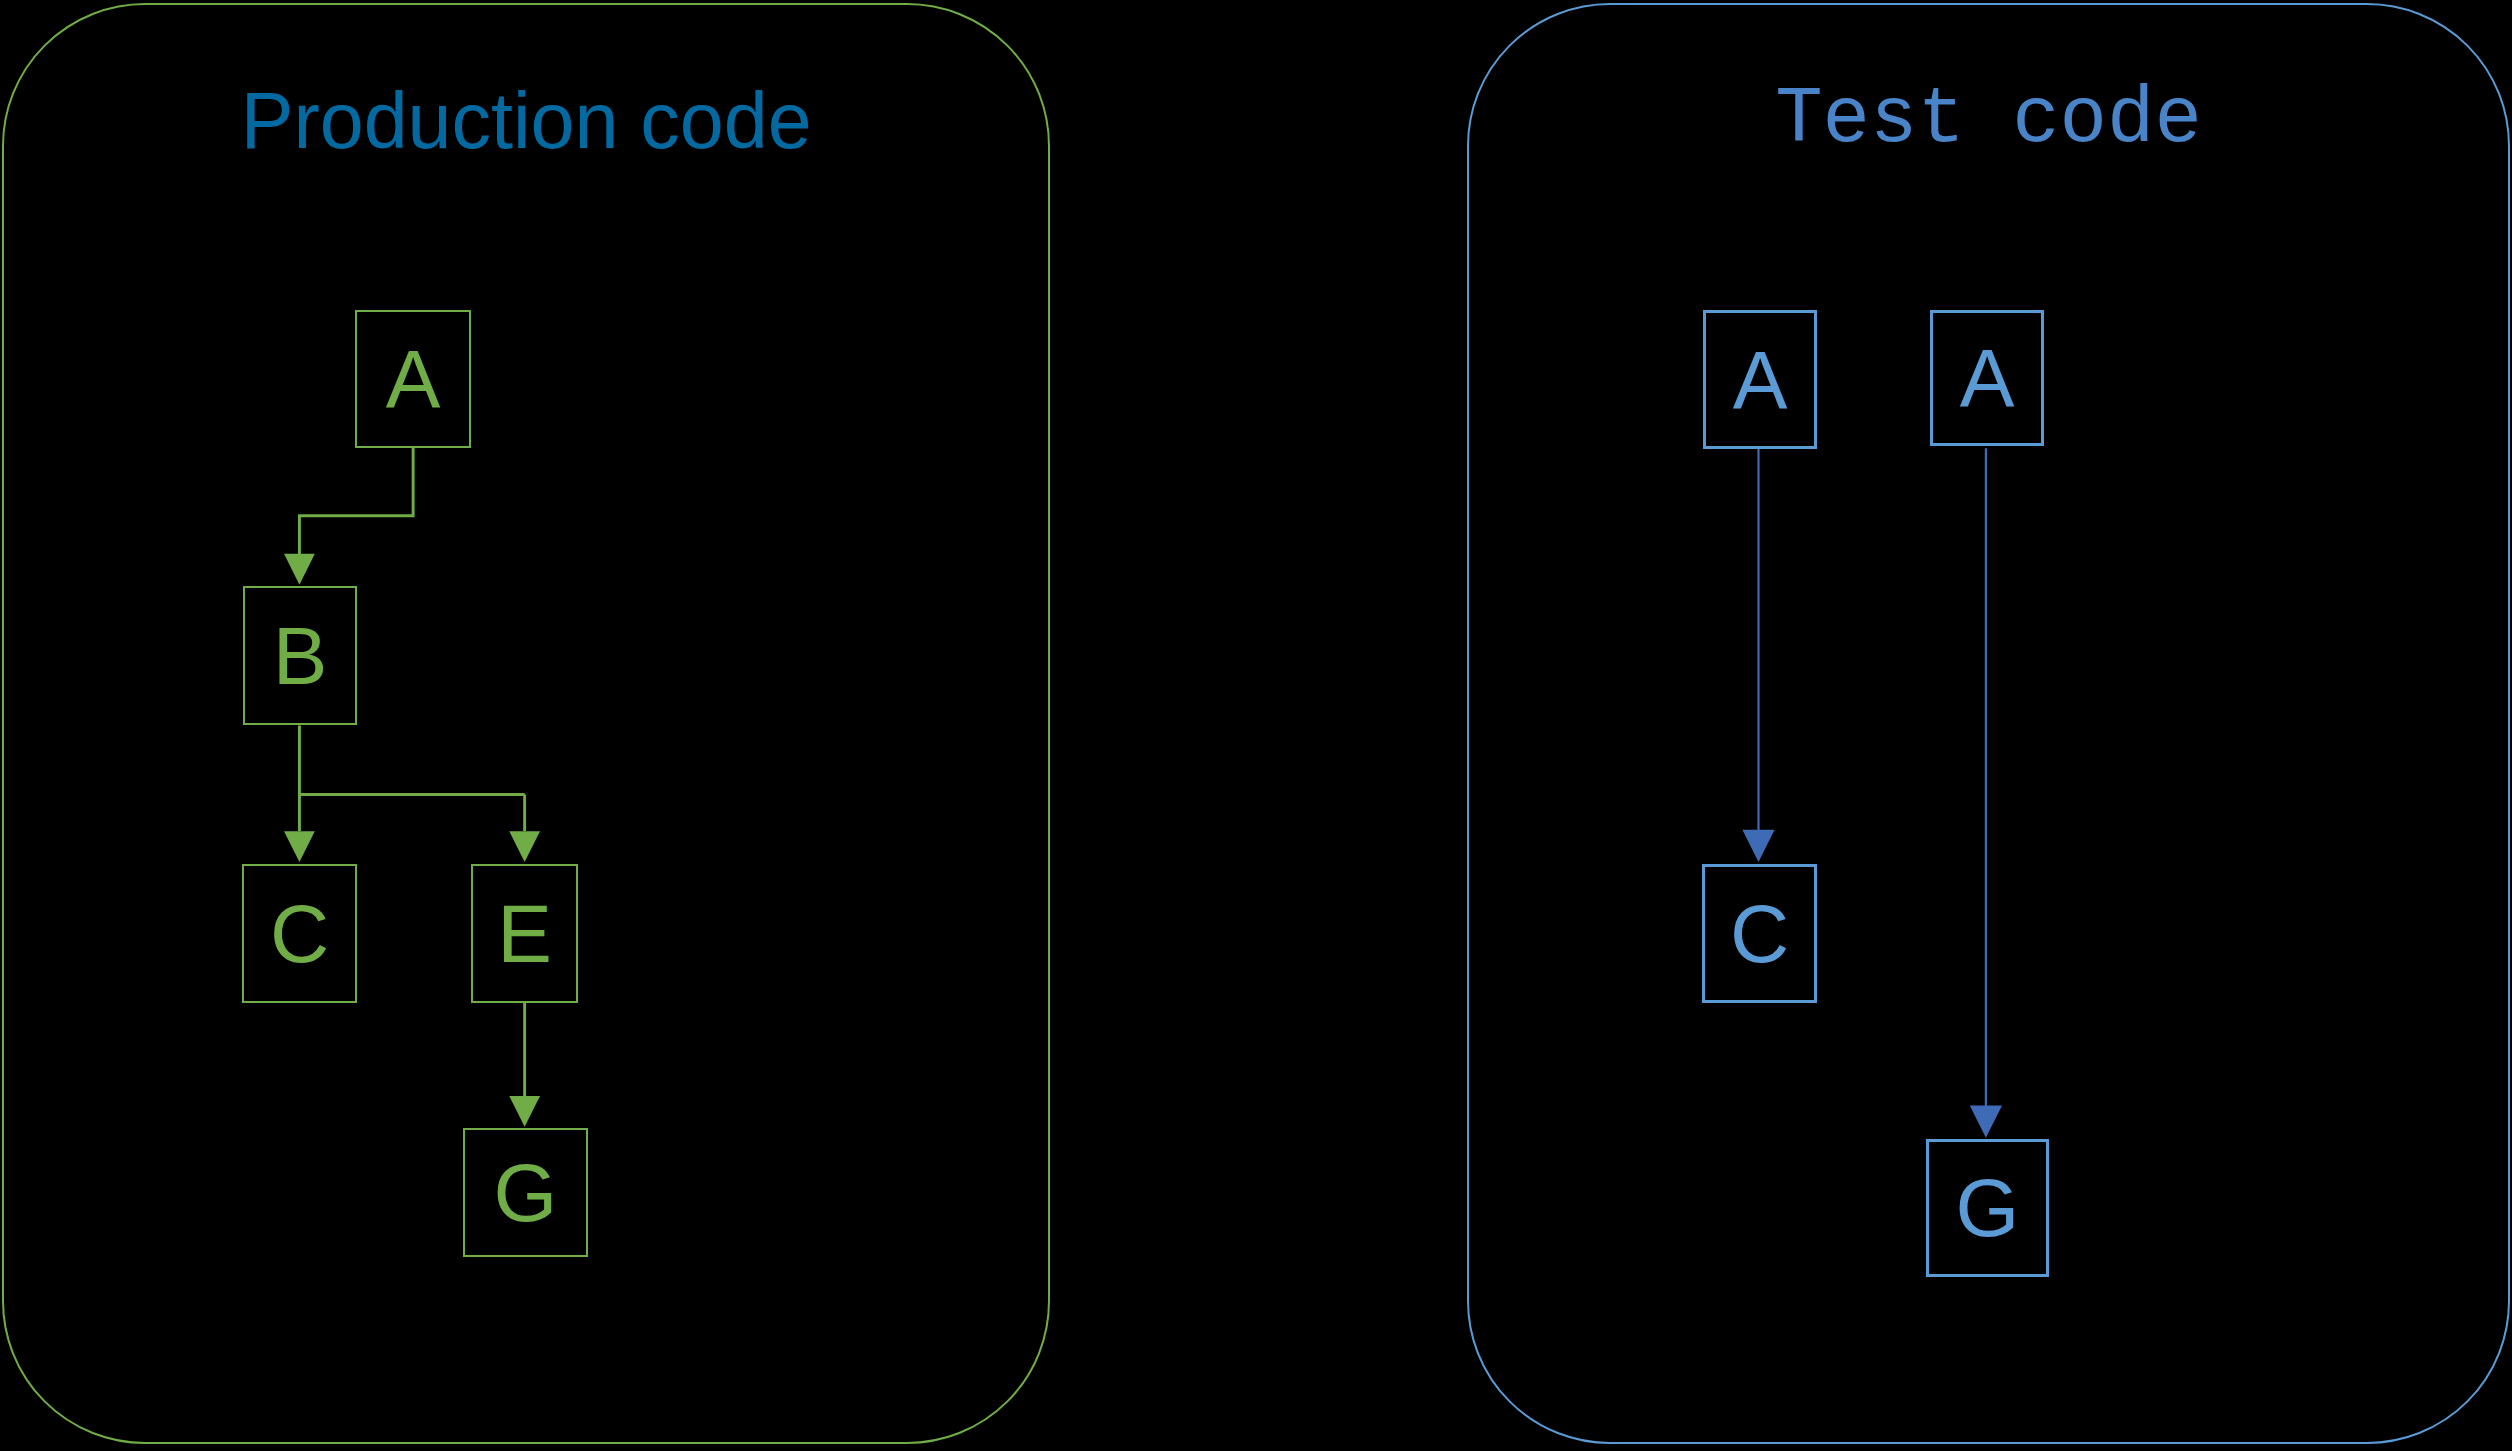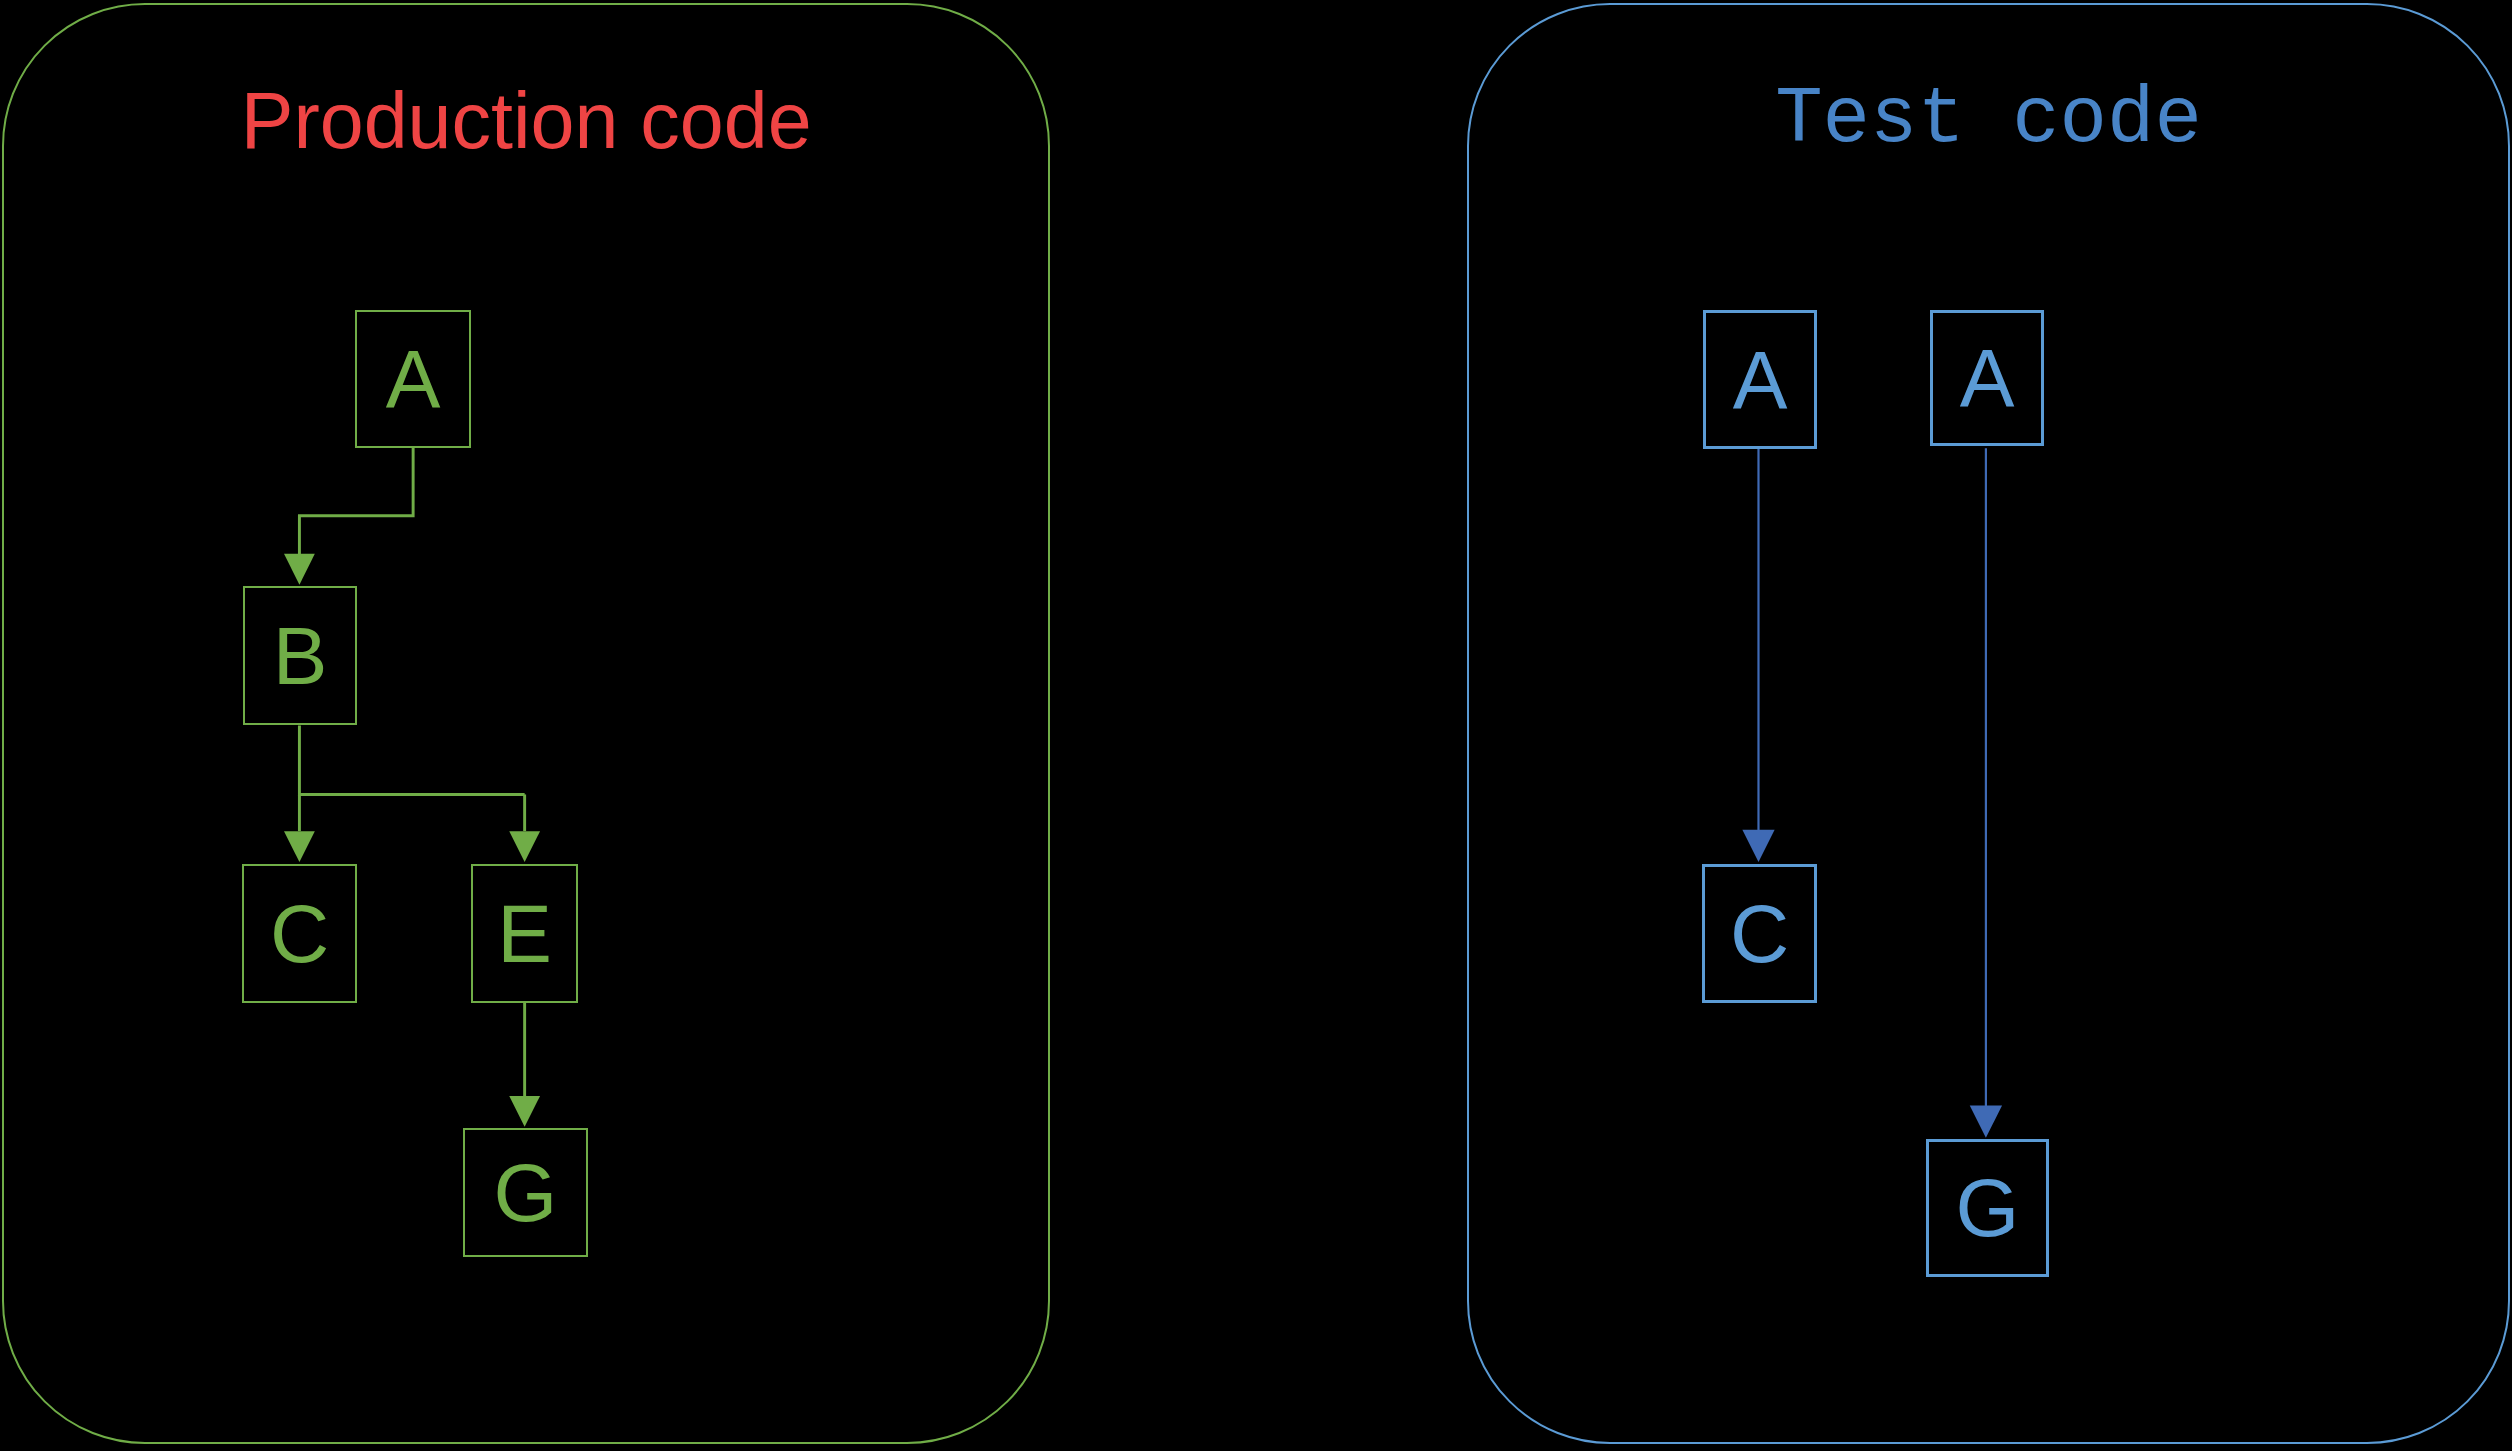--- a/index.html
+++ b/index.html
@@ -20,21 +20,21 @@
   .panel.blue{border:2.9px solid #5B9BD5;}
   .panel-title{
     position:absolute;
     width:100%;
     text-align:center;
     font-size:79px;
     line-height:1;
     letter-spacing:0px;
     white-space:nowrap;
   }
-  .panel-title.green{color:#ef4444;text-align:center;}
+  .panel-title.green{color:#0369a1;text-align:center;}
   .panel-title.blue{color:#4884C7;}
   .node{
     position:absolute;
     box-sizing:border-box;
     display:flex;
     align-items:center;
     justify-content:center;
     background:transparent;
   }
   .node.green{border:2.9px solid #70AD47;}

